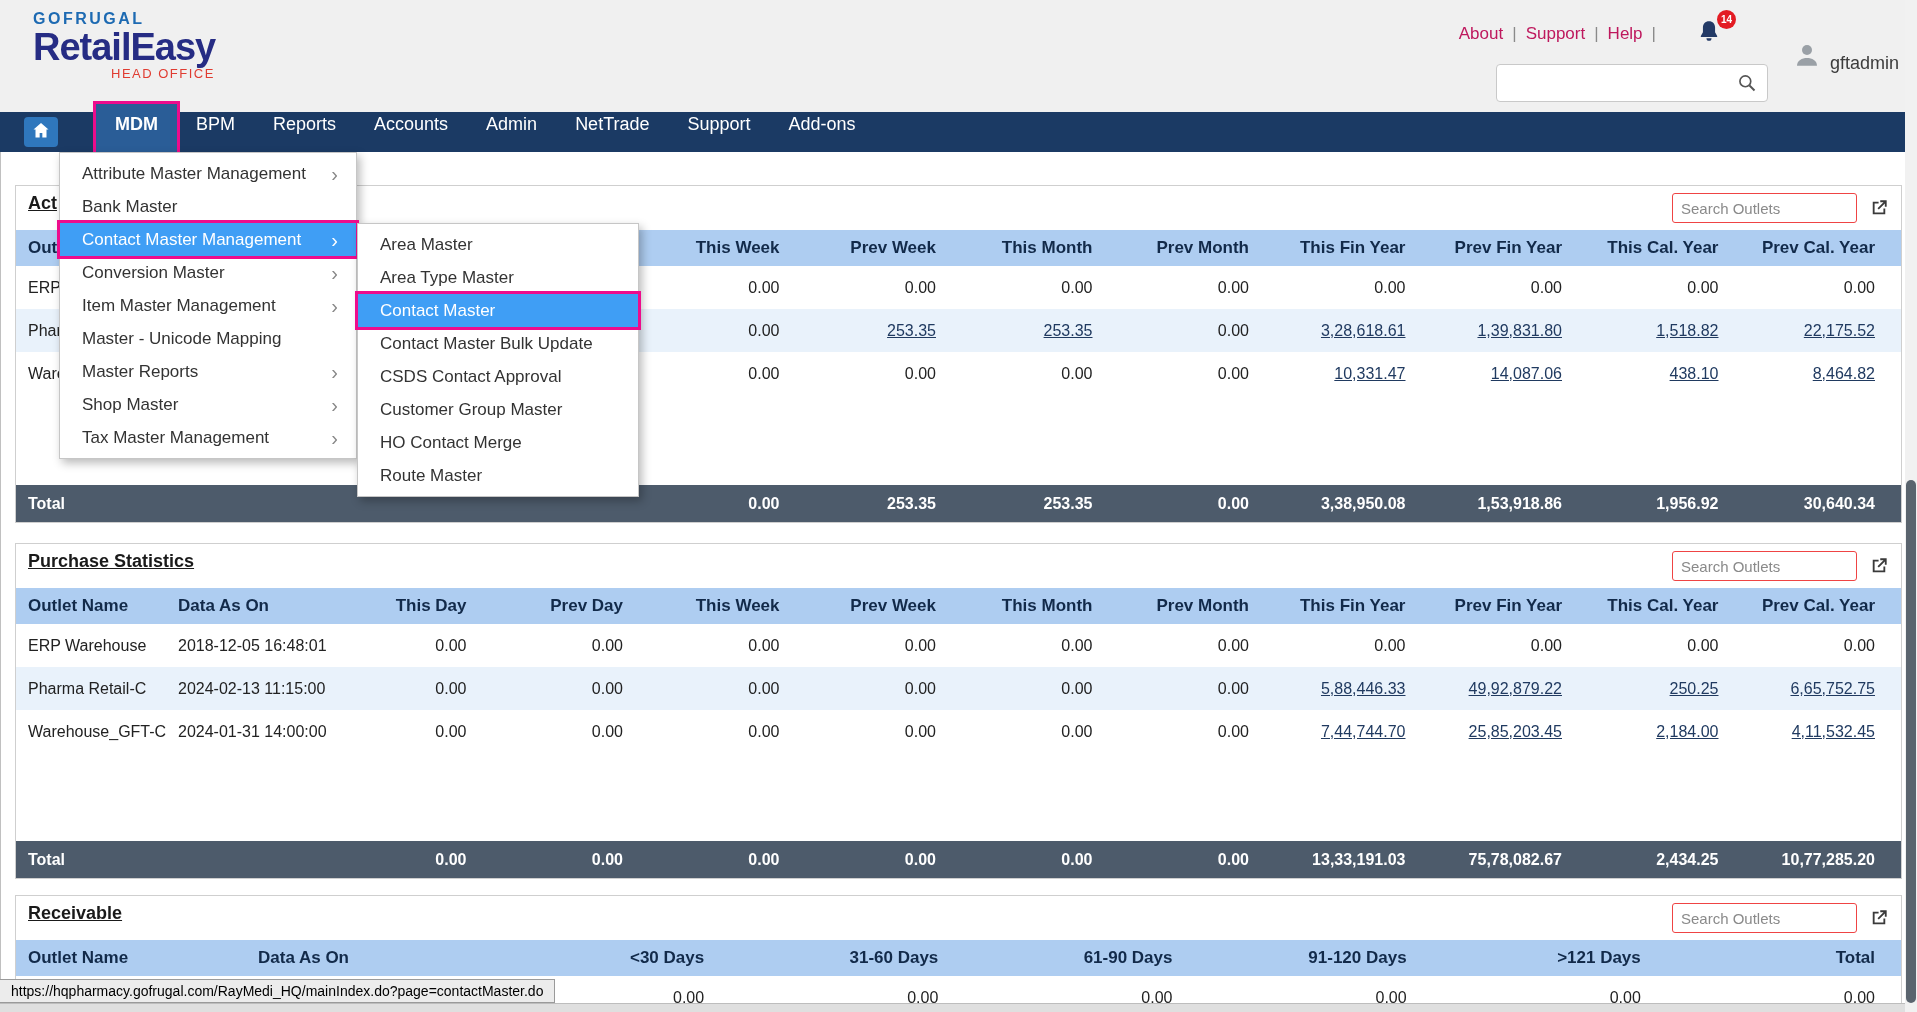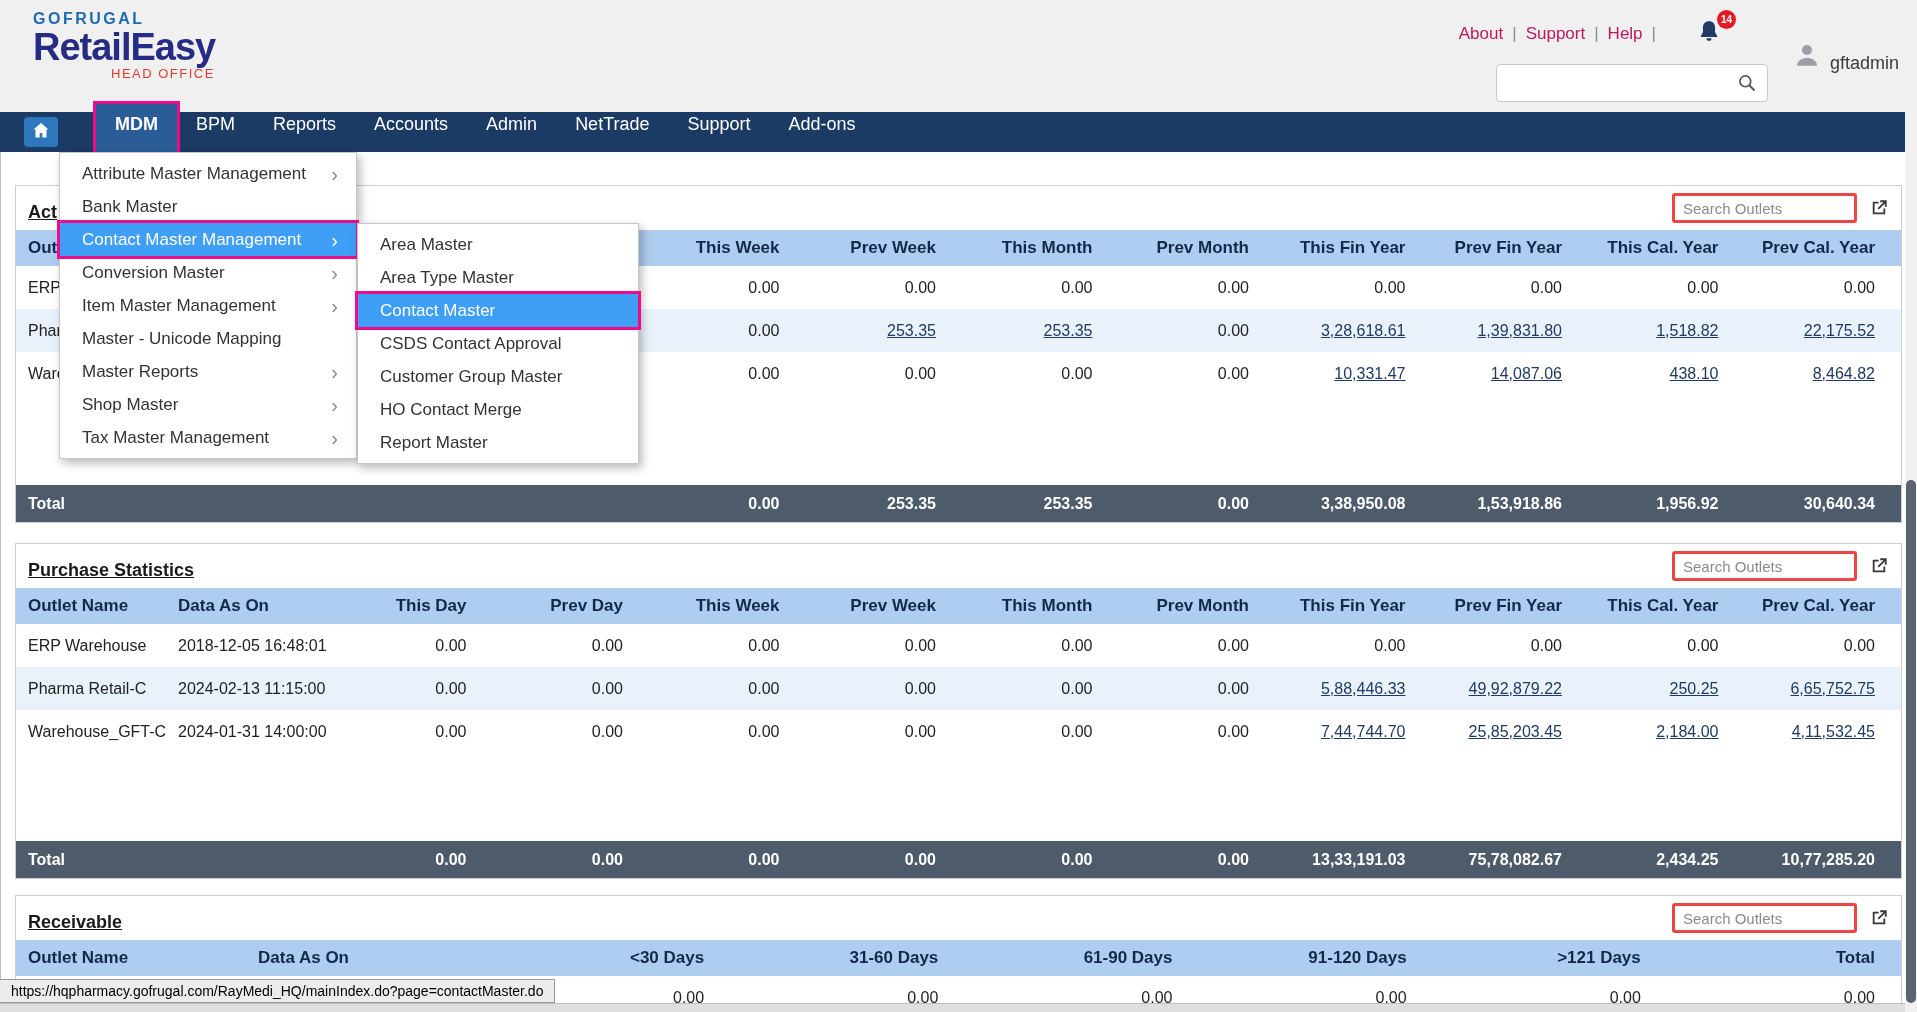--- a/index.html
+++ b/index.html
@@ -60,25 +60,25 @@
     display:flex; align-items:center; justify-content:space-between; cursor:pointer; white-space:nowrap;
   }
   .menu-item .arrow { color:#888; font-size:20px; line-height:1; margin-left:8px; }
   .menu-item.selected { background:#3f9ef5; color:#fff; outline:3px solid #ed0c8c; position:relative; z-index:2; }
   .menu-item.selected .arrow { color:#fff; }
 
   
   main { padding:33px 15px 0; }
   .panel { border:1px solid #cfcfcf; background:#fff; margin-bottom:20px; overflow:visible; }
   .panel:nth-of-type(2) { margin-bottom:16px; }
-  .panel-head { display:flex; justify-content:space-between; align-items:flex-end; padding:7px 12px; height:44px; }
+  .panel-head { display:flex; justify-content:space-between; align-items:flex-start; padding:7px 12px; height:44px; }
   .panel-title { font-size:18px; font-weight:bold; color:#1a1a1a; text-decoration:underline; }
   .panel-tools { display:flex; align-items:center; }
   .search-outlets {
-    width:185px; height:30px; border:3px solid #ef4444; border-radius:3px;
+    width:185px; height:30px; border:1px solid #ef4444; border-radius:3px;
     font-size:15px; padding:0 8px; color:#333; outline:none; font-family:"Liberation Sans",sans-serif;
   }
   .search-outlets::placeholder { color:#8a8a8a; }
   .expand-btn { margin-left:12px; display:flex; cursor:pointer; }
 
   table { width:100%; border-collapse:collapse; table-layout:fixed; }
   thead th { background:#aecdf1; height:36px; font-size:17px; font-weight:bold; color:#122a4a; }
   th.txt, td.txt { text-align:left; padding-left:12px; white-space:nowrap; overflow:hidden; }
   th.num, td.num { text-align:right; padding-right:26px; white-space:nowrap; }
   tbody td { height:43px; font-size:16px; color:#222; }
@@ -475,30 +475,33 @@
     <div class="menu-item">
       <span class="mi-label">Area Master</span>
     </div>
     <div class="menu-item">
       <span class="mi-label">Area Type Master</span>
     </div>
     <div class="menu-item selected">
       <span class="mi-label">Contact Master</span>
     </div>
     <div class="menu-item">
+      <span class="mi-label">Contact Master Bulk Update</span>
+    </div>
+    <div class="menu-item">
       <span class="mi-label">CSDS Contact Approval</span>
     </div>
     <div class="menu-item">
       <span class="mi-label">Customer Group Master</span>
     </div>
     <div class="menu-item">
       <span class="mi-label">HO Contact Merge</span>
     </div>
     <div class="menu-item">
-      <span class="mi-label">Report Master</span>
+      <span class="mi-label">Route Master</span>
     </div>
   </div>
 
 <div class="bottom-strip"></div>
 <div class="status-bar">
   <span>https://hqpharmacy.gofrugal.com/RayMedi_HQ/mainIndex.do?page=contactMaster.do</span>
 </div>
 
 <div class="scrollbar">
   <div class="scroll-thumb"></div>

